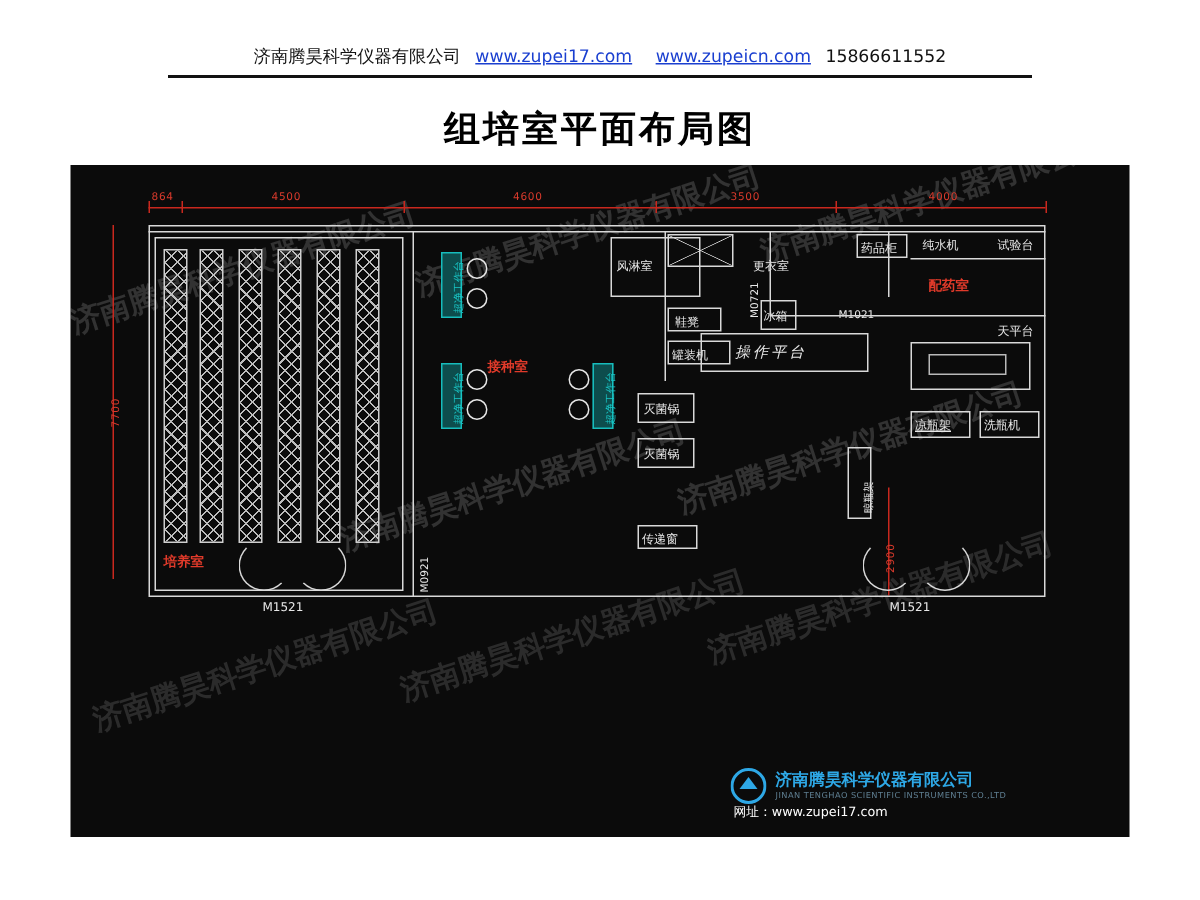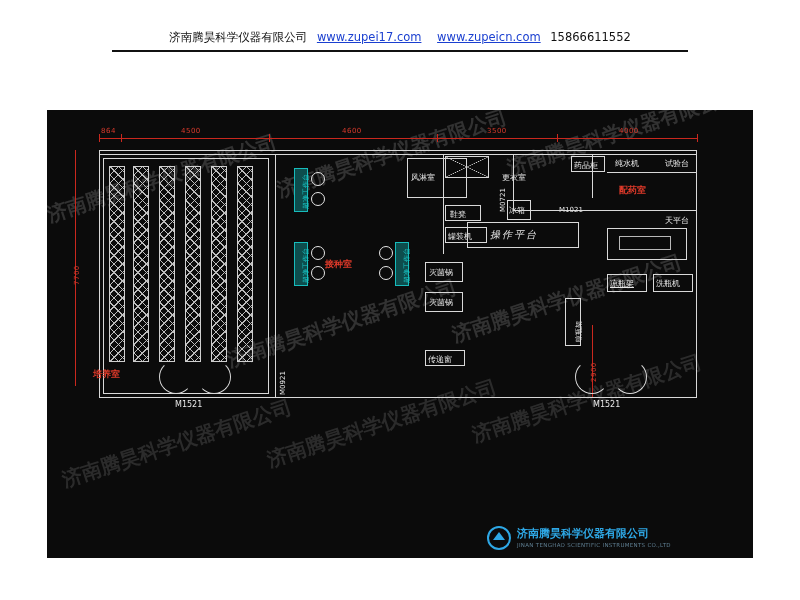--- a/index.html
+++ b/index.html
@@ -85,20 +85,21 @@
 <div class="page">
 
   <div class="hdr">
     <span class="company">济南腾昊科学仪器有限公司</span>
     <a href="#">www.zupei17.com</a>
     <a href="#">www.zupeicn.com</a>
     <span class="phone">15866611552</span>
   </div>
   <div class="hdr-rule"></div>
 
+  <div class="title">组培室平面布局图</div>
 
   <div class="wm-page" style="left:60px;top:180px;font-size:19px;">济南腾昊科学仪器有限公司</div>
   <div class="wm-page" style="left:470px;top:150px;font-size:19px;">济南腾昊科学仪器有限公司</div>
 
   <div class="cad">
 
     <div class="wm" style="left:-5px;top:55px;font-size:20px;">济南腾昊科学仪器有限公司</div>
     <div class="wm" style="left:225px;top:30px;font-size:20px;">济南腾昊科学仪器有限公司</div>
     <div class="wm" style="left:455px;top:8px;font-size:20px;">济南腾昊科学仪器有限公司</div>
     <div class="wm" style="left:175px;top:200px;font-size:20px;">济南腾昊科学仪器有限公司</div>
@@ -131,30 +132,30 @@
 
     <div class="wbox" style="left:56px;top:48px;width:166px;height:236px;"></div>
 
     <div class="rack" style="left:62px;top:56px;width:16px;height:196px;"></div>
     <div class="rack" style="left:86px;top:56px;width:16px;height:196px;"></div>
     <div class="rack" style="left:112px;top:56px;width:16px;height:196px;"></div>
     <div class="rack" style="left:138px;top:56px;width:16px;height:196px;"></div>
     <div class="rack" style="left:164px;top:56px;width:16px;height:196px;"></div>
     <div class="rack" style="left:190px;top:56px;width:16px;height:196px;"></div>
 
-    <div class="redtxt" style="left:46px;top:258px;">培养室</div>
+    <div class="redtxt" style="left:62px;top:258px;">培养室</div>
 
     <div class="door" style="left:112px;top:250px;width:34px;height:34px;"></div>
     <div class="door2" style="left:150px;top:250px;width:34px;height:34px;"></div>
     <div class="whtxt" style="left:128px;top:290px;">M1521</div>
 
     <div class="wline-v" style="left:228px;top:44px;height:244px;"></div>
     <div class="whtxt vtxt" style="left:232px;top:285px;font-size:7px;">M0921</div>
 
-    <div class="redtxt" style="left:278px;top:128px;margin-top:20px;">接种室</div>
+    <div class="redtxt" style="left:278px;top:128px;">接种室</div>
 
     <div class="cyanbox" style="left:247px;top:58px;width:14px;height:44px;"></div>
     <div class="cyantxt vtxt" style="left:254px;top:99px;">超净工作台</div>
     <div class="stool" style="left:264px;top:62px;width:14px;height:14px;"></div>
     <div class="stool" style="left:264px;top:82px;width:14px;height:14px;"></div>
 
     <div class="cyanbox" style="left:247px;top:132px;width:14px;height:44px;"></div>
     <div class="cyantxt vtxt" style="left:254px;top:173px;">超净工作台</div>
     <div class="stool" style="left:264px;top:136px;width:14px;height:14px;"></div>
     <div class="stool" style="left:264px;top:156px;width:14px;height:14px;"></div>
@@ -224,17 +225,18 @@
     <div class="whtxt" style="left:546px;top:290px;">M1521</div>
 
 
     <div class="brand">
       <svg class="logo" viewBox="0 0 24 24">
         <circle cx="12" cy="12" r="11" fill="none" stroke="#2ea8e6" stroke-width="2"></circle>
         <path d="M6 14 L12 6 L18 14 Z" fill="#2ea8e6"></path>
       </svg>
       <div class="b1" style="margin-left:28px;">济南腾昊科学仪器有限公司</div>
       <div class="b2" style="margin-left:28px;">JINAN TENGHAO SCIENTIFIC INSTRUMENTS CO.,LTD</div>
+      <div class="b4">网址：www.zupei17.com</div>
     </div>
 
   </div>
 
 </div>
 
 </body></html>

